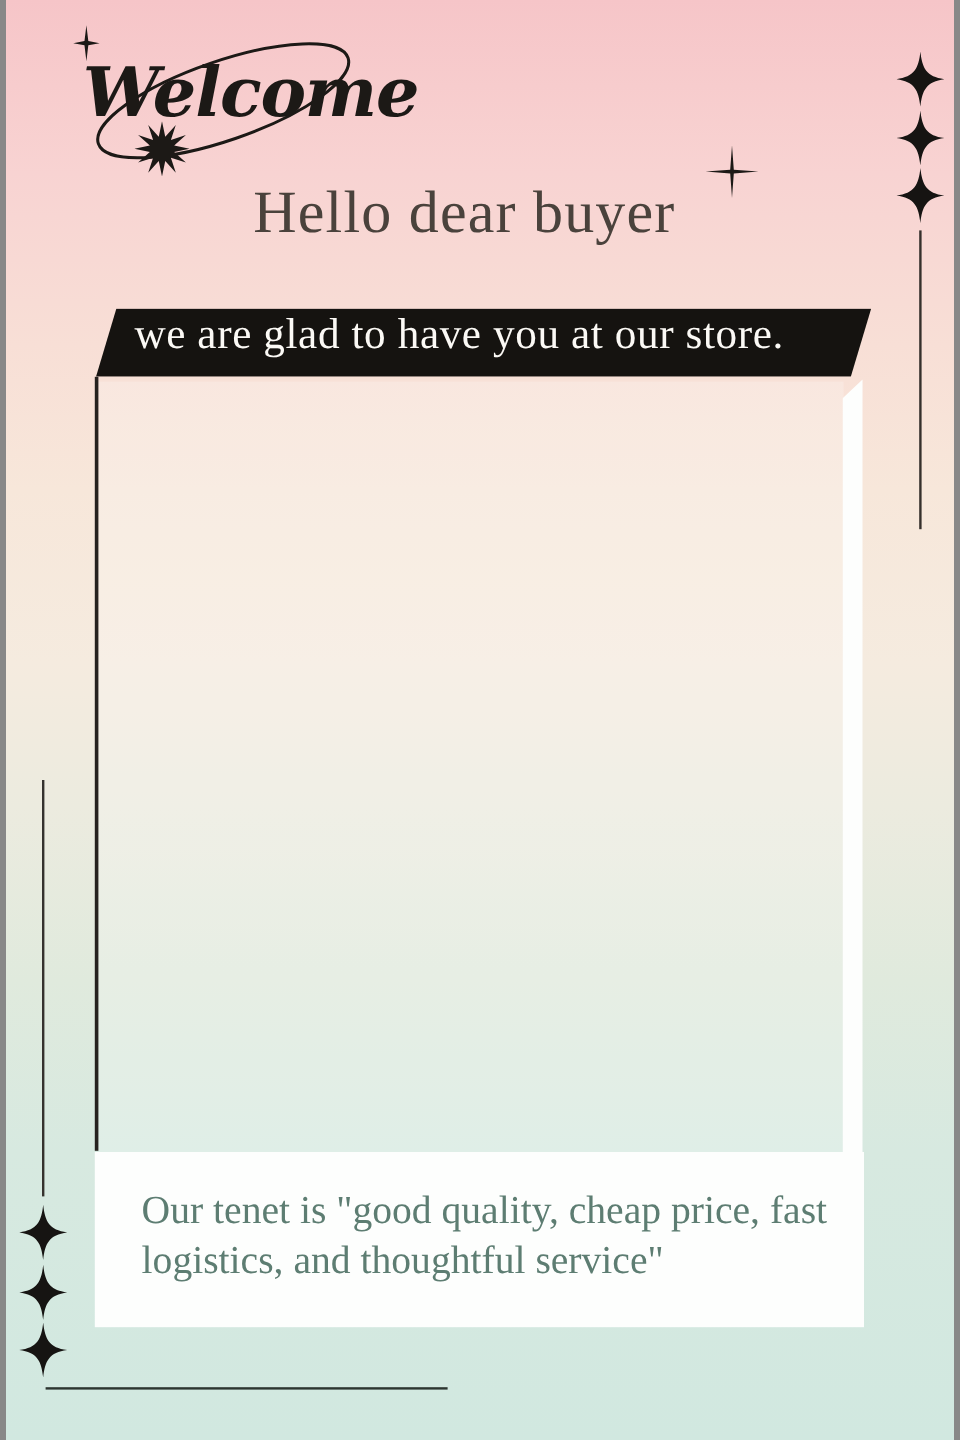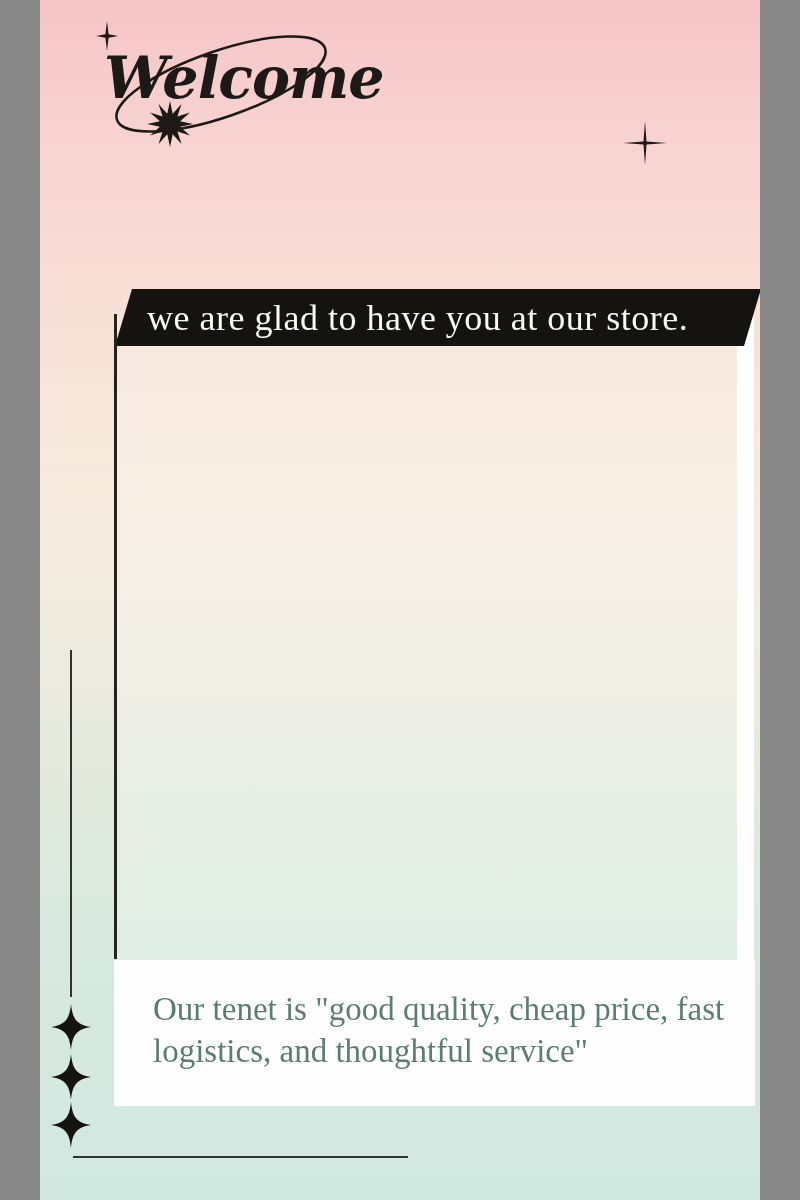--- a/index.html
+++ b/index.html
@@ -1,18 +1,18 @@
 <!DOCTYPE html>
 <html lang="en"><head>
 <meta charset="utf-8">
 <style>
   html,body{margin:0;padding:0;background:#888;}
   #stage{
     position:relative;
-    width:720px;height:1200px;
+    width:790px;height:1200px;
     margin:0 auto;
     overflow:hidden;
     font-family:"Liberation Serif", serif;
     background:linear-gradient(to bottom,
       #f6c5c8 0%, #f8d3d2 12%, #f8dfd6 24%, #f7e7da 34%,
       #f5ebdf 46%, #ecebdf 56%, #e0eadd 68%, #d7e9e0 80%, #d1e8e0 100%);
   }
   .abs{position:absolute;}
 
   
@@ -43,21 +43,21 @@
     font-size:50px; line-height:56px;
     color:#4a423c; letter-spacing:1px;
   }
   .sparkle-plus-greeting{ left:582px; top:120px; }
 
   
   .banner{
     left:75px; top:257px; width:646px; height:57px;
     background:#151310;
     clip-path:polygon(17px 0, 100% 0, calc(100% - 17px) 100%, 0 100%);
-    display:flex; align-items:center;margin-top:32px;
+    display:flex; align-items:flex-start;
   }
   .banner span{
     padding-left:32px;
     font-size:36px; color:#fbf9f5; letter-spacing:0.5px;
     white-space:nowrap;
   }
 
   .vline-thick{ left:74px; top:314px; width:3px; height:645px; background:#26221f; }
 
   .body-copy{
@@ -105,20 +105,21 @@
     <svg width="28" height="32" viewBox="-14 -16 28 32">
       <path d="M0,-15 L1.6,-1.8 L11,0 L1.6,1.8 L0,15 L-1.6,1.8 L-11,0 L-1.6,-1.8 Z" fill="#1c1916"></path>
     </svg>
   </div>
   <div class="abs starburst">
     <svg width="46" height="46" viewBox="-23 -23 46 46">
       <polygon fill="#1c1916" points="0,-23 2.72,-10.14 11.5,-19.92 7.42,-7.42 19.92,-11.5 10.14,-2.72 23,0 10.14,2.72 19.92,11.5 7.42,7.42 11.5,19.92 2.72,10.14 0,23 -2.72,10.14 -11.5,19.92 -7.42,7.42 -19.92,11.5 -10.14,2.72 -23,0 -10.14,-2.72 -19.92,-11.5 -7.42,-7.42 -11.5,-19.92 -2.72,-10.14"></polygon>
     </svg>
   </div>
 
+  <div class="abs greeting-title">Hello dear buyer</div>
   <div class="abs sparkle-plus-greeting">
     <svg width="46" height="46" viewBox="-23 -23 46 46">
       <path d="M0,-22 L1.5,-1.5 L22,0 L1.5,1.5 L0,22 L-1.5,1.5 L-22,0 L-1.5,-1.5 Z" fill="#1c1916"></path>
     </svg>
   </div>
 
   <div class="abs banner">
     <span>we are glad to have you at our store.</span>
   </div>
 

